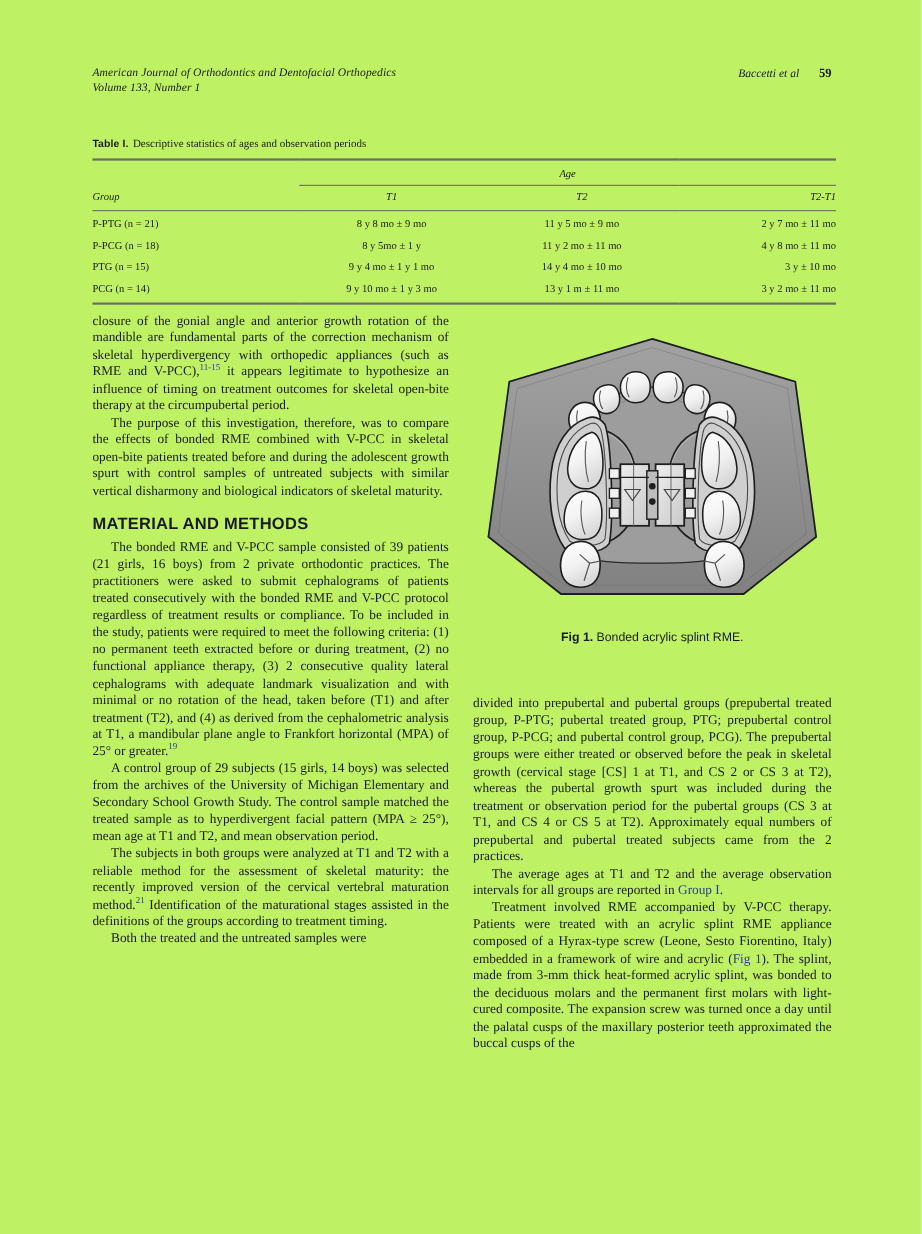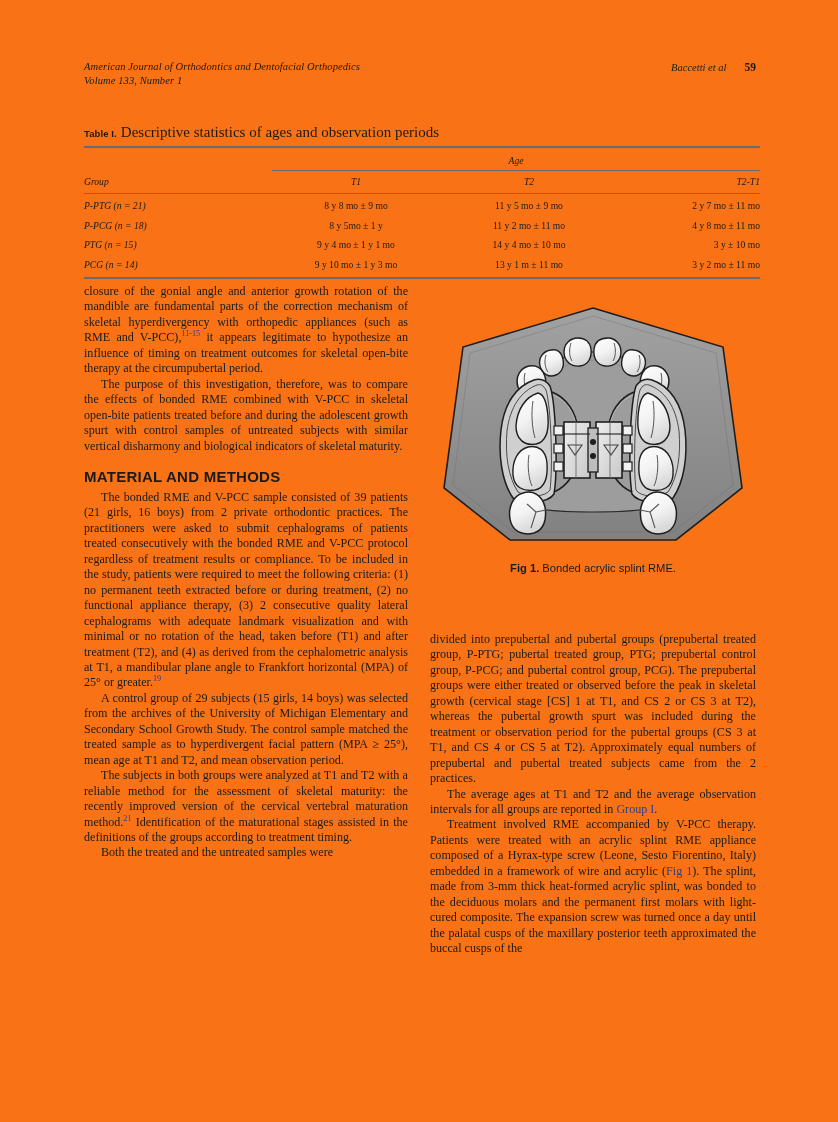--- a/index.html
+++ b/index.html
@@ -4,21 +4,21 @@
 <style>
   html, body {
     margin: 0;
     padding: 0;
     background: #ffffff;
   }
   .page {
     position: relative;
     width: 838px;
     height: 1122px;
-    background: #f97316;
+    background: #bef264;
     font-family: "Liberation Serif", serif;
     color: #1a1a1a;
     overflow: hidden;
   }
 
   
   .runhead {
     position: absolute;
     left: 84px;
     top: 60px;
@@ -68,21 +68,21 @@
     white-space: nowrap;
   }
   .table-caption .tbl-label {
     font-family: "Liberation Sans", sans-serif;
     font-weight: bold;
     font-size: 9.5px;
     letter-spacing: 0.1px;
   }
   .table-caption .tbl-title {
     font-family: "Liberation Serif", serif;
-    font-size: 15px;
+    font-size: 10px;
     margin-left: 4px;
   }
   table.stats {
     width: 676px;
     border-collapse: collapse;
     font-size: 9.6px;
     line-height: 13.5px;
   }
   table.stats .rule-top td {
     border-top: 2.2px solid #6b6b6b;
@@ -126,21 +126,21 @@
   }
   .subhead.ctr { text-align: center; }
   .subhead.rgt { text-align: right; font-style: italic; }
   .subhead.lft { text-align: left; }
 
   .data-row td {
     padding-top: 1.2px !important;
     padding-bottom: 1.2px !important;
     font-size: 9.6px;
   }
-  .data-row td:first-child { padding-top: 5px !important; font-style: italic; }
+  .data-row td:first-child { padding-top: 5px !important; }
   .cell-group { text-align: left; }
   .cell-ctr   { text-align: center; }
   .cell-rgt   { text-align: right; }
   .spacer-row td { height: 4px; font-size: 0; padding: 0; }
 
   
   .col-left {
     position: absolute;
     left: 84px;
     top: 284px;
@@ -189,21 +189,21 @@
     left: 430px;
     top: 300px;
     width: 326px;
   }
   .fig-img {
     width: 326px;
     height: 255px;
     display: block;
   }
   .fig-caption {
-    margin-top: 6px;
+    margin-top: 18px;
     text-align: center;
     font-family: "Liberation Sans", sans-serif;
     font-size: 11.2px;
     line-height: 15px;
   }
   .fig-caption .fig-label { font-weight: bold; }
   .fig-caption .fig-text { font-weight: normal; margin-left: 3px; }
 </style>
 </head>
 <body>

